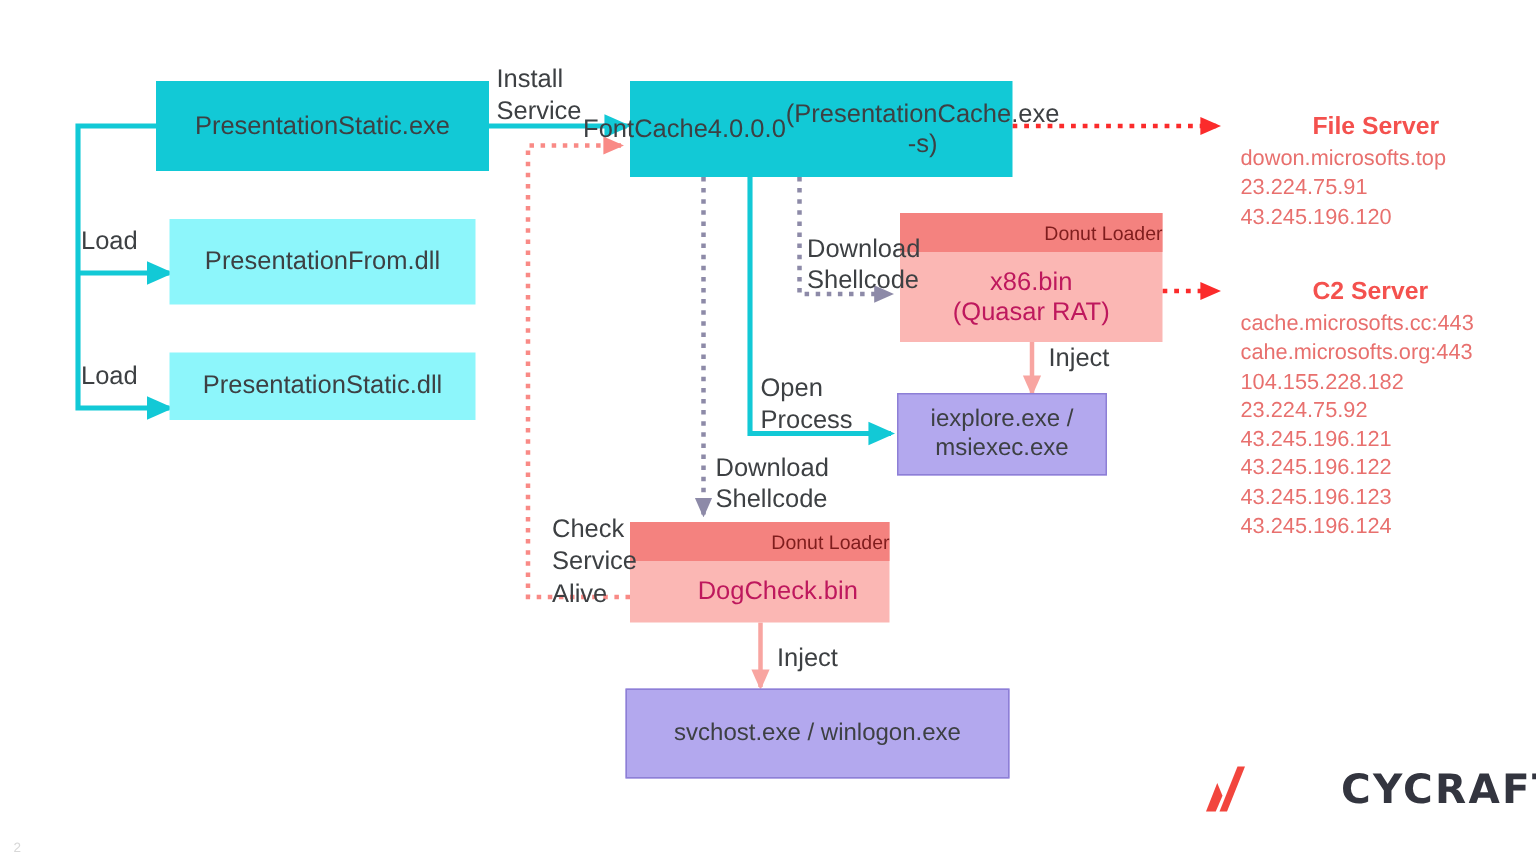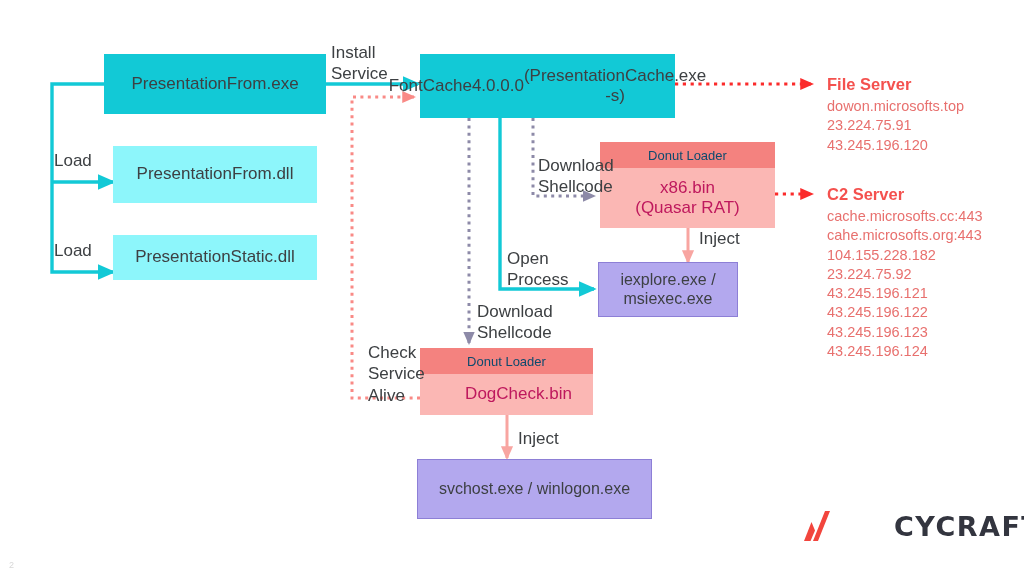--- a/index.html
+++ b/index.html
@@ -13,27 +13,27 @@
 
   .node{position:absolute;box-sizing:border-box;display:flex;align-items:center;
         justify-content:center;text-align:center;color:#3d4043;line-height:1.18;}
 
   .n-teal{background:#12c9d6;font-size:17px;}
   .n-lcyan{background:#8df6fb;font-size:17px;}
   .n-purple{background:#b3a8ee;border:1px solid #8d7fd6;font-size:16px;}
 
   .n-donut{position:absolute;box-sizing:border-box;background:#fbb7b4;}
   .donut-head{height:26px;background:#f4827f;display:flex;align-items:center;
-              justify-content:center;font-size:13px;color:#0c4a6e;}
+              justify-content:flex-end;font-size:13px;color:#7f1d1d;}
   .donut-body{display:flex;align-items:center;justify-content:center;
               text-align:center;font-size:17px;color:#be185d;line-height:1.18;}
 
   .lbl{position:absolute;font-size:17px;color:#3d4043;line-height:1.25;white-space:pre-line;}
   .lbl-red{position:absolute;color:#e8706e;line-height:1.33;}
-  .lbl-red .ttl{font-size:16.5px;font-weight:bold;color:#f4514e;display:block;margin-bottom:1px;}
+  .lbl-red .ttl{font-size:16.5px;font-weight:bold;color:#f4514e;display:block;margin-bottom:1px;margin-left:48px;}
   .lbl-red .ln{font-size:14.5px;display:block;}
 
   .pagenum{position:absolute;left:9px;top:560px;font-size:9px;color:#d8d8d8;}
 
   .logo{position:absolute;left:800px;top:510px;display:flex;align-items:center;gap:9px;}
   .logo-text{font-size:27px;font-weight:bold;color:#33353f;letter-spacing:1.5px;
              font-family:"DejaVu Sans",sans-serif;margin-left:45px;}
 </style>
 </head>
 <body>
@@ -76,21 +76,21 @@
     <path d="M 469 118 L 469 343" stroke="#8d8aa8" stroke-width="3" stroke-dasharray="3 4.4" stroke-linecap="butt" fill="none" marker-end="url(#ah-gray)"></path>
 
     <path d="M 420 398 L 352 398 L 352 97 L 414 97" stroke="#f98a86" stroke-width="3" stroke-dasharray="3 4.4" stroke-linecap="butt" fill="none" marker-end="url(#ah-redlt)"></path>
 
     <path d="M 688 228 L 688 262" stroke="#f8a5a1" stroke-width="3" fill="none" marker-end="url(#ah-pink)"></path>
 
     <path d="M 507 415 L 507 458" stroke="#f8a5a1" stroke-width="3" fill="none" marker-end="url(#ah-pink)"></path>
   </svg>
 
   <div class="node n-teal" style="left:104px;top:54px;width:222px;height:60px;">
-    <span>PresentationFrom.exe</span>
+    <span>PresentationStatic.exe</span>
   </div>
 
   <div class="node n-lcyan" style="left:113px;top:146px;width:204px;height:57px;">
     <span>PresentationFrom.dll</span>
   </div>
 
   <div class="node n-lcyan" style="left:113px;top:235px;width:204px;height:45px;">
     <span>PresentationStatic.dll</span>
   </div>
 
@@ -116,21 +116,21 @@
 
   <div class="n-donut" style="left:420px;top:348px;width:173px;height:67px;">
     <div class="donut-head">
       <span>Donut Loader</span>
     </div>
     <div class="donut-body" style="height:41px;padding-left:24px;">
       <span>DogCheck.bin</span>
     </div>
   </div>
 
-  <div class="node n-purple" style="left:417px;top:459px;width:235px;height:60px;">
+  <div class="node n-purple" style="left:417px;top:459px;width:256px;height:60px;">
     <span>svchost.exe / winlogon.exe</span>
   </div>
 
   <div class="lbl" style="left:54px;top:150px;">Load</div>
   <div class="lbl" style="left:54px;top:240px;">Load</div>
   <div class="lbl" style="left:331px;top:42px;">Install
 Service</div>
   <div class="lbl" style="left:538px;top:155px;">Download
 Shellcode</div>
   <div class="lbl" style="left:507px;top:248px;">Open

